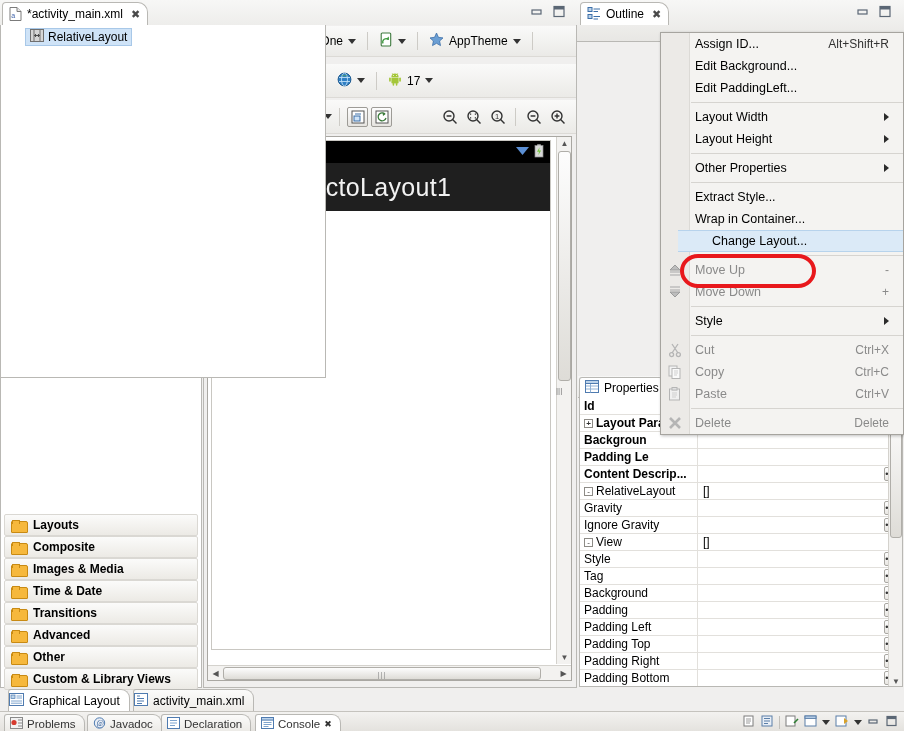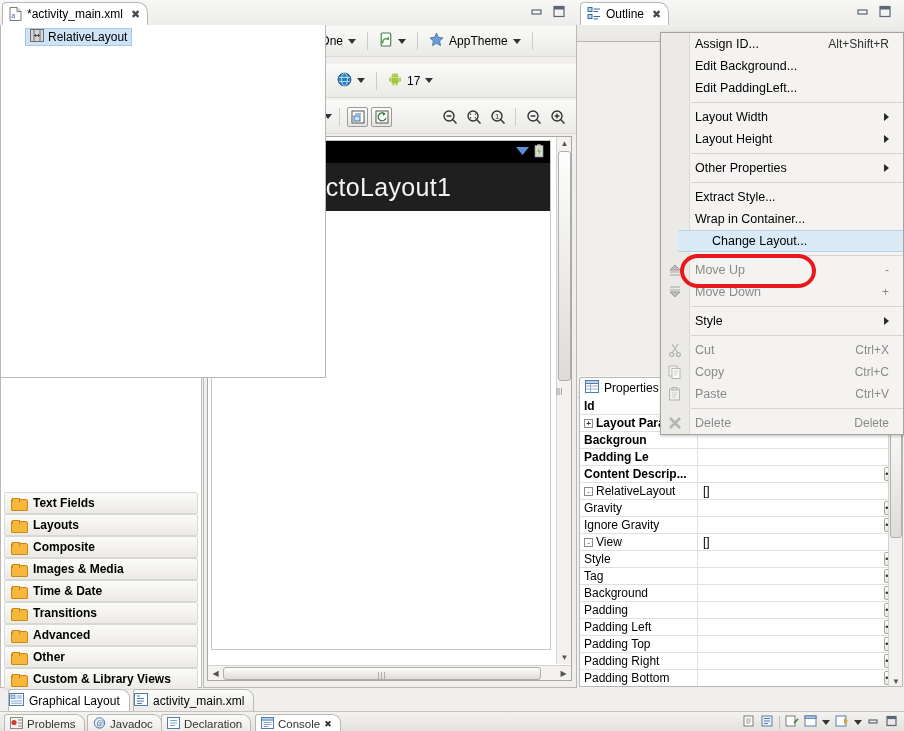--- a/index.html
+++ b/index.html
@@ -351,24 +351,20 @@
           <path d="M41 2.5 44.3 9.4 51.8 10.4 46.4 15.7 47.7 23.2 41 19.6 34.3 23.2 35.6 15.7 30.2 10.4 37.7 9.4z"></path>
           <path d="M69 2.5 72.3 9.4 79.8 10.4 74.4 15.7 75.7 23.2 69 19.6 62.3 23.2 63.6 15.7 58.2 10.4 65.7 9.4z"></path>
           <path d="M97 2.5 100.3 9.4 107.8 10.4 102.4 15.7 103.7 23.2 97 19.6 90.3 23.2 91.6 15.7 86.2 10.4 93.7 9.4z"></path>
           <path d="M123 2.5 126.3 9.4 133.8 10.4 128.4 15.7 129.7 23.2 123 19.6 116.3 23.2 117.6 15.7 112.2 10.4 119.7 9.4z"></path>
         </g>
       </svg>
     </span>
 
   </div>
 
-  <div class="cat-btn" style="top:492px;">
-    <span class="folder"></span>
-    <span>Text Fields</span>
-  </div>
   <div class="cat-btn" style="top:514px;">
     <span class="folder"></span>
     <span>Layouts</span>
   </div>
   <div class="cat-btn" style="top:536px;">
     <span class="folder"></span>
     <span>Composite</span>
   </div>
   <div class="cat-btn" style="top:558px;">
     <span class="folder"></span>

